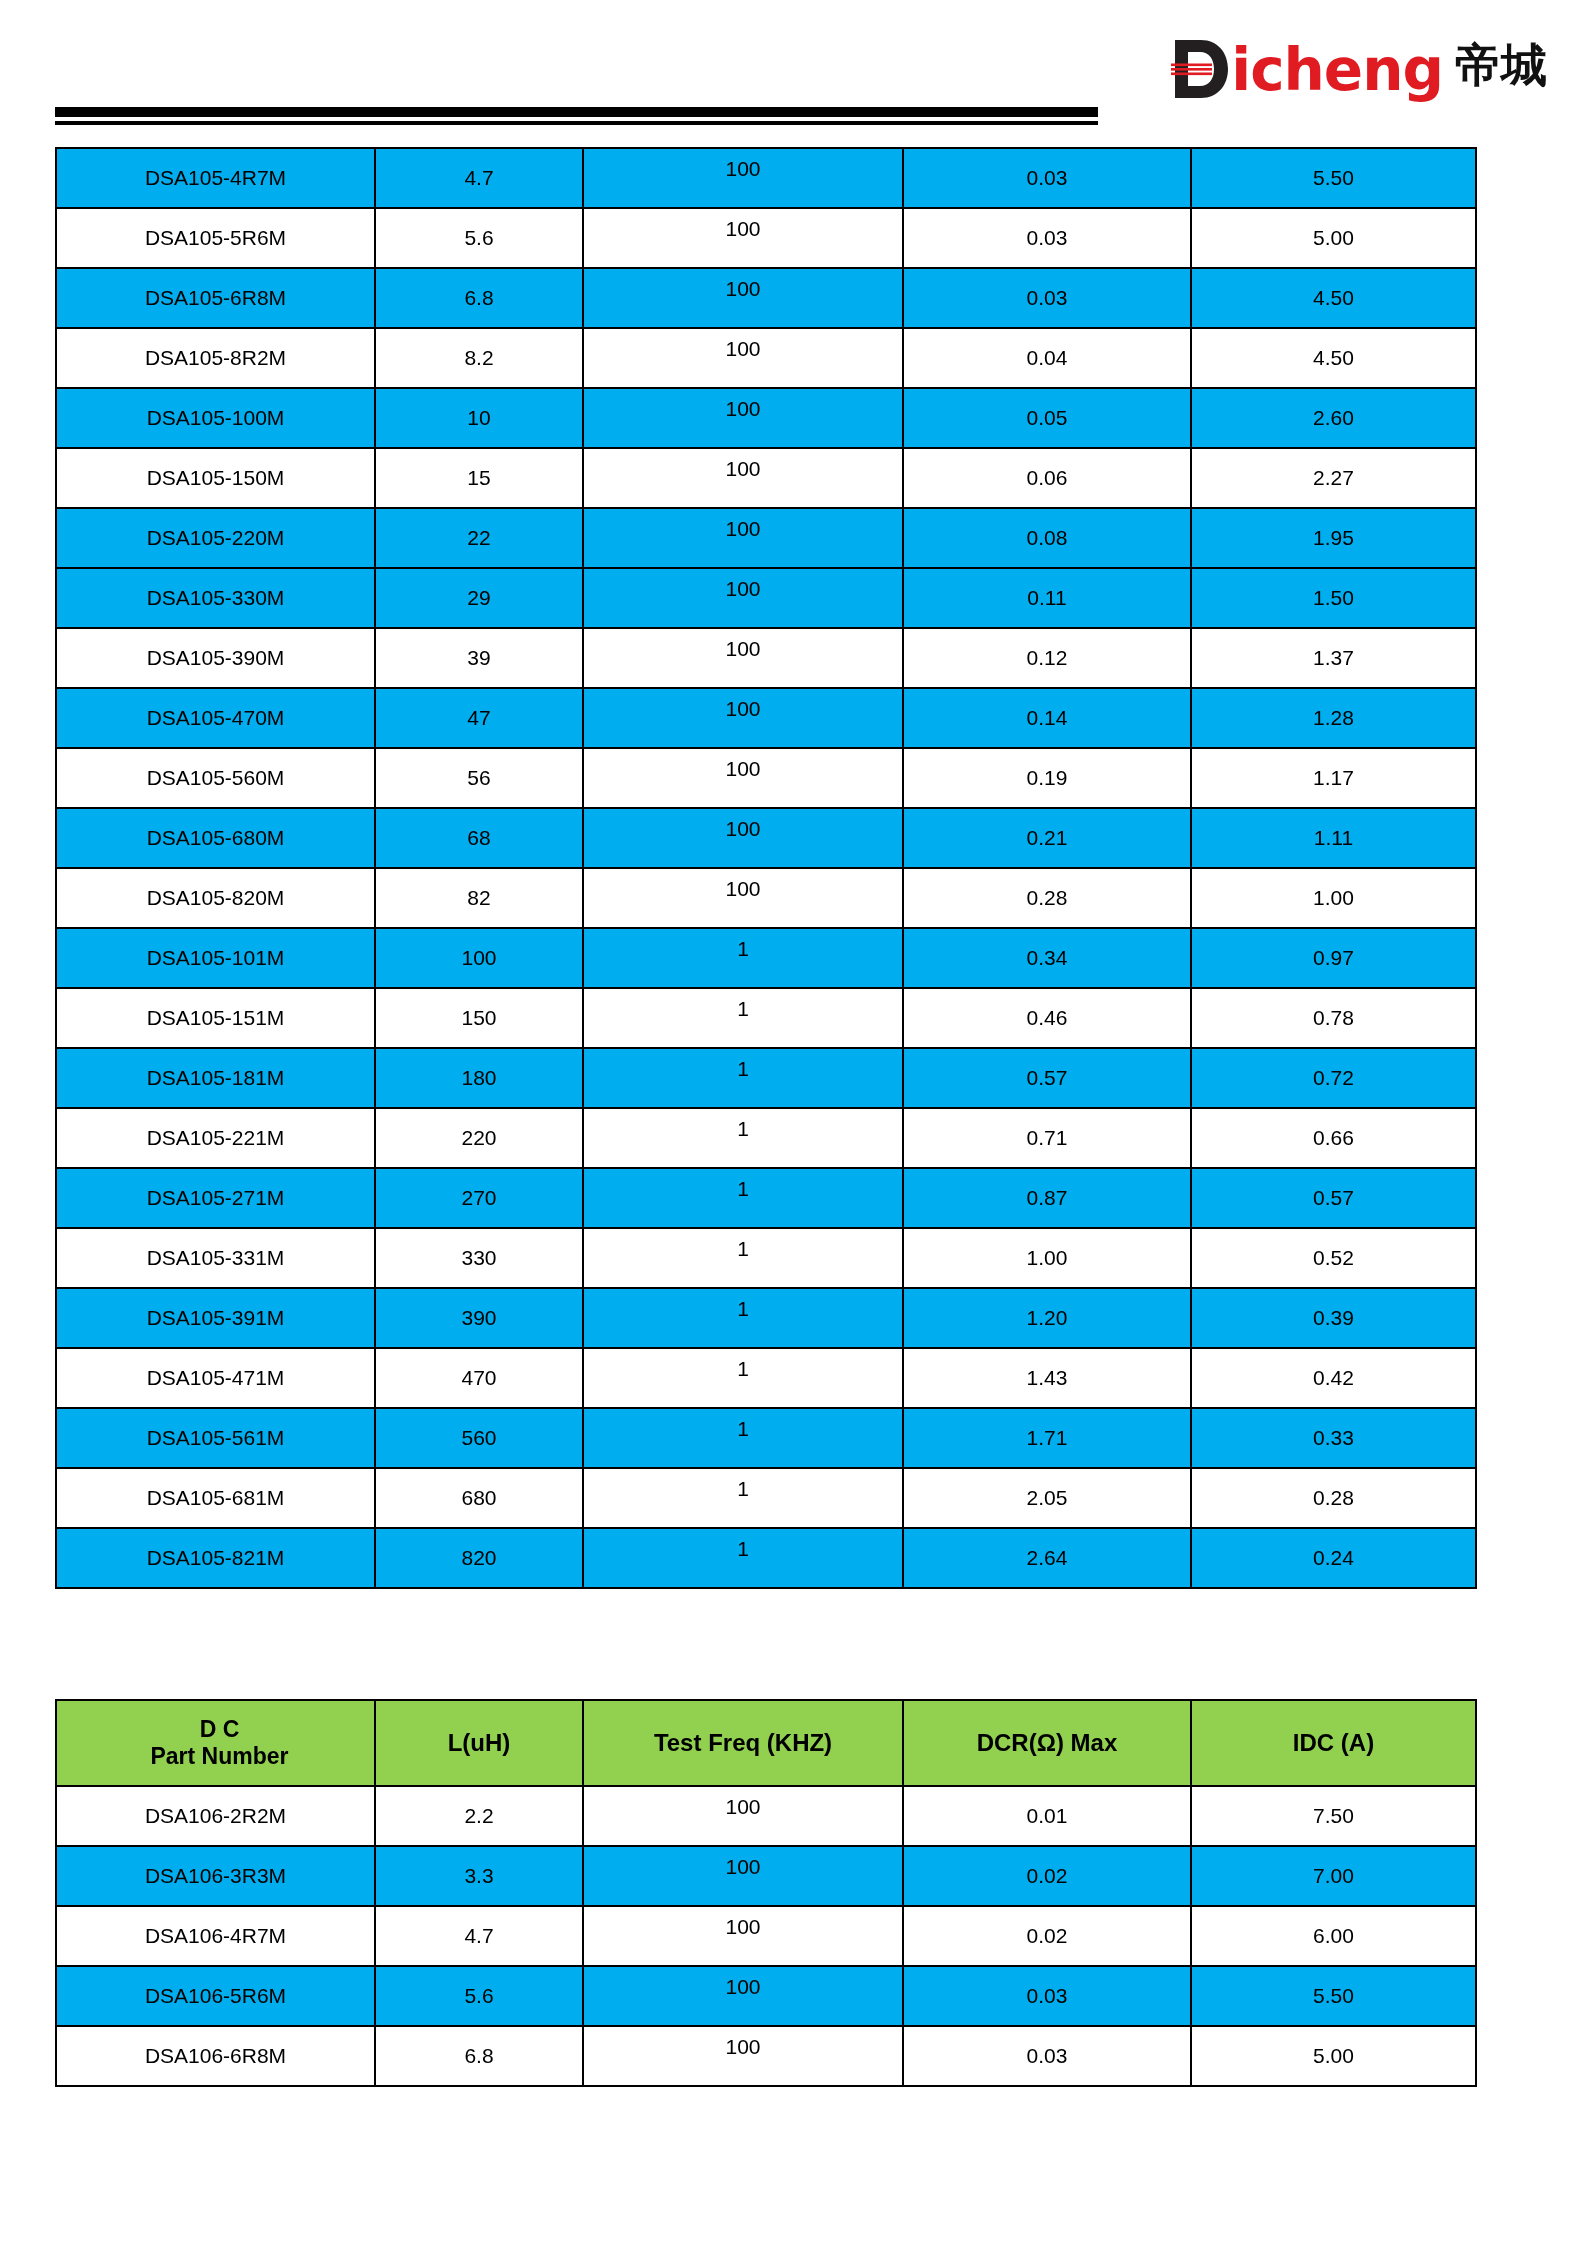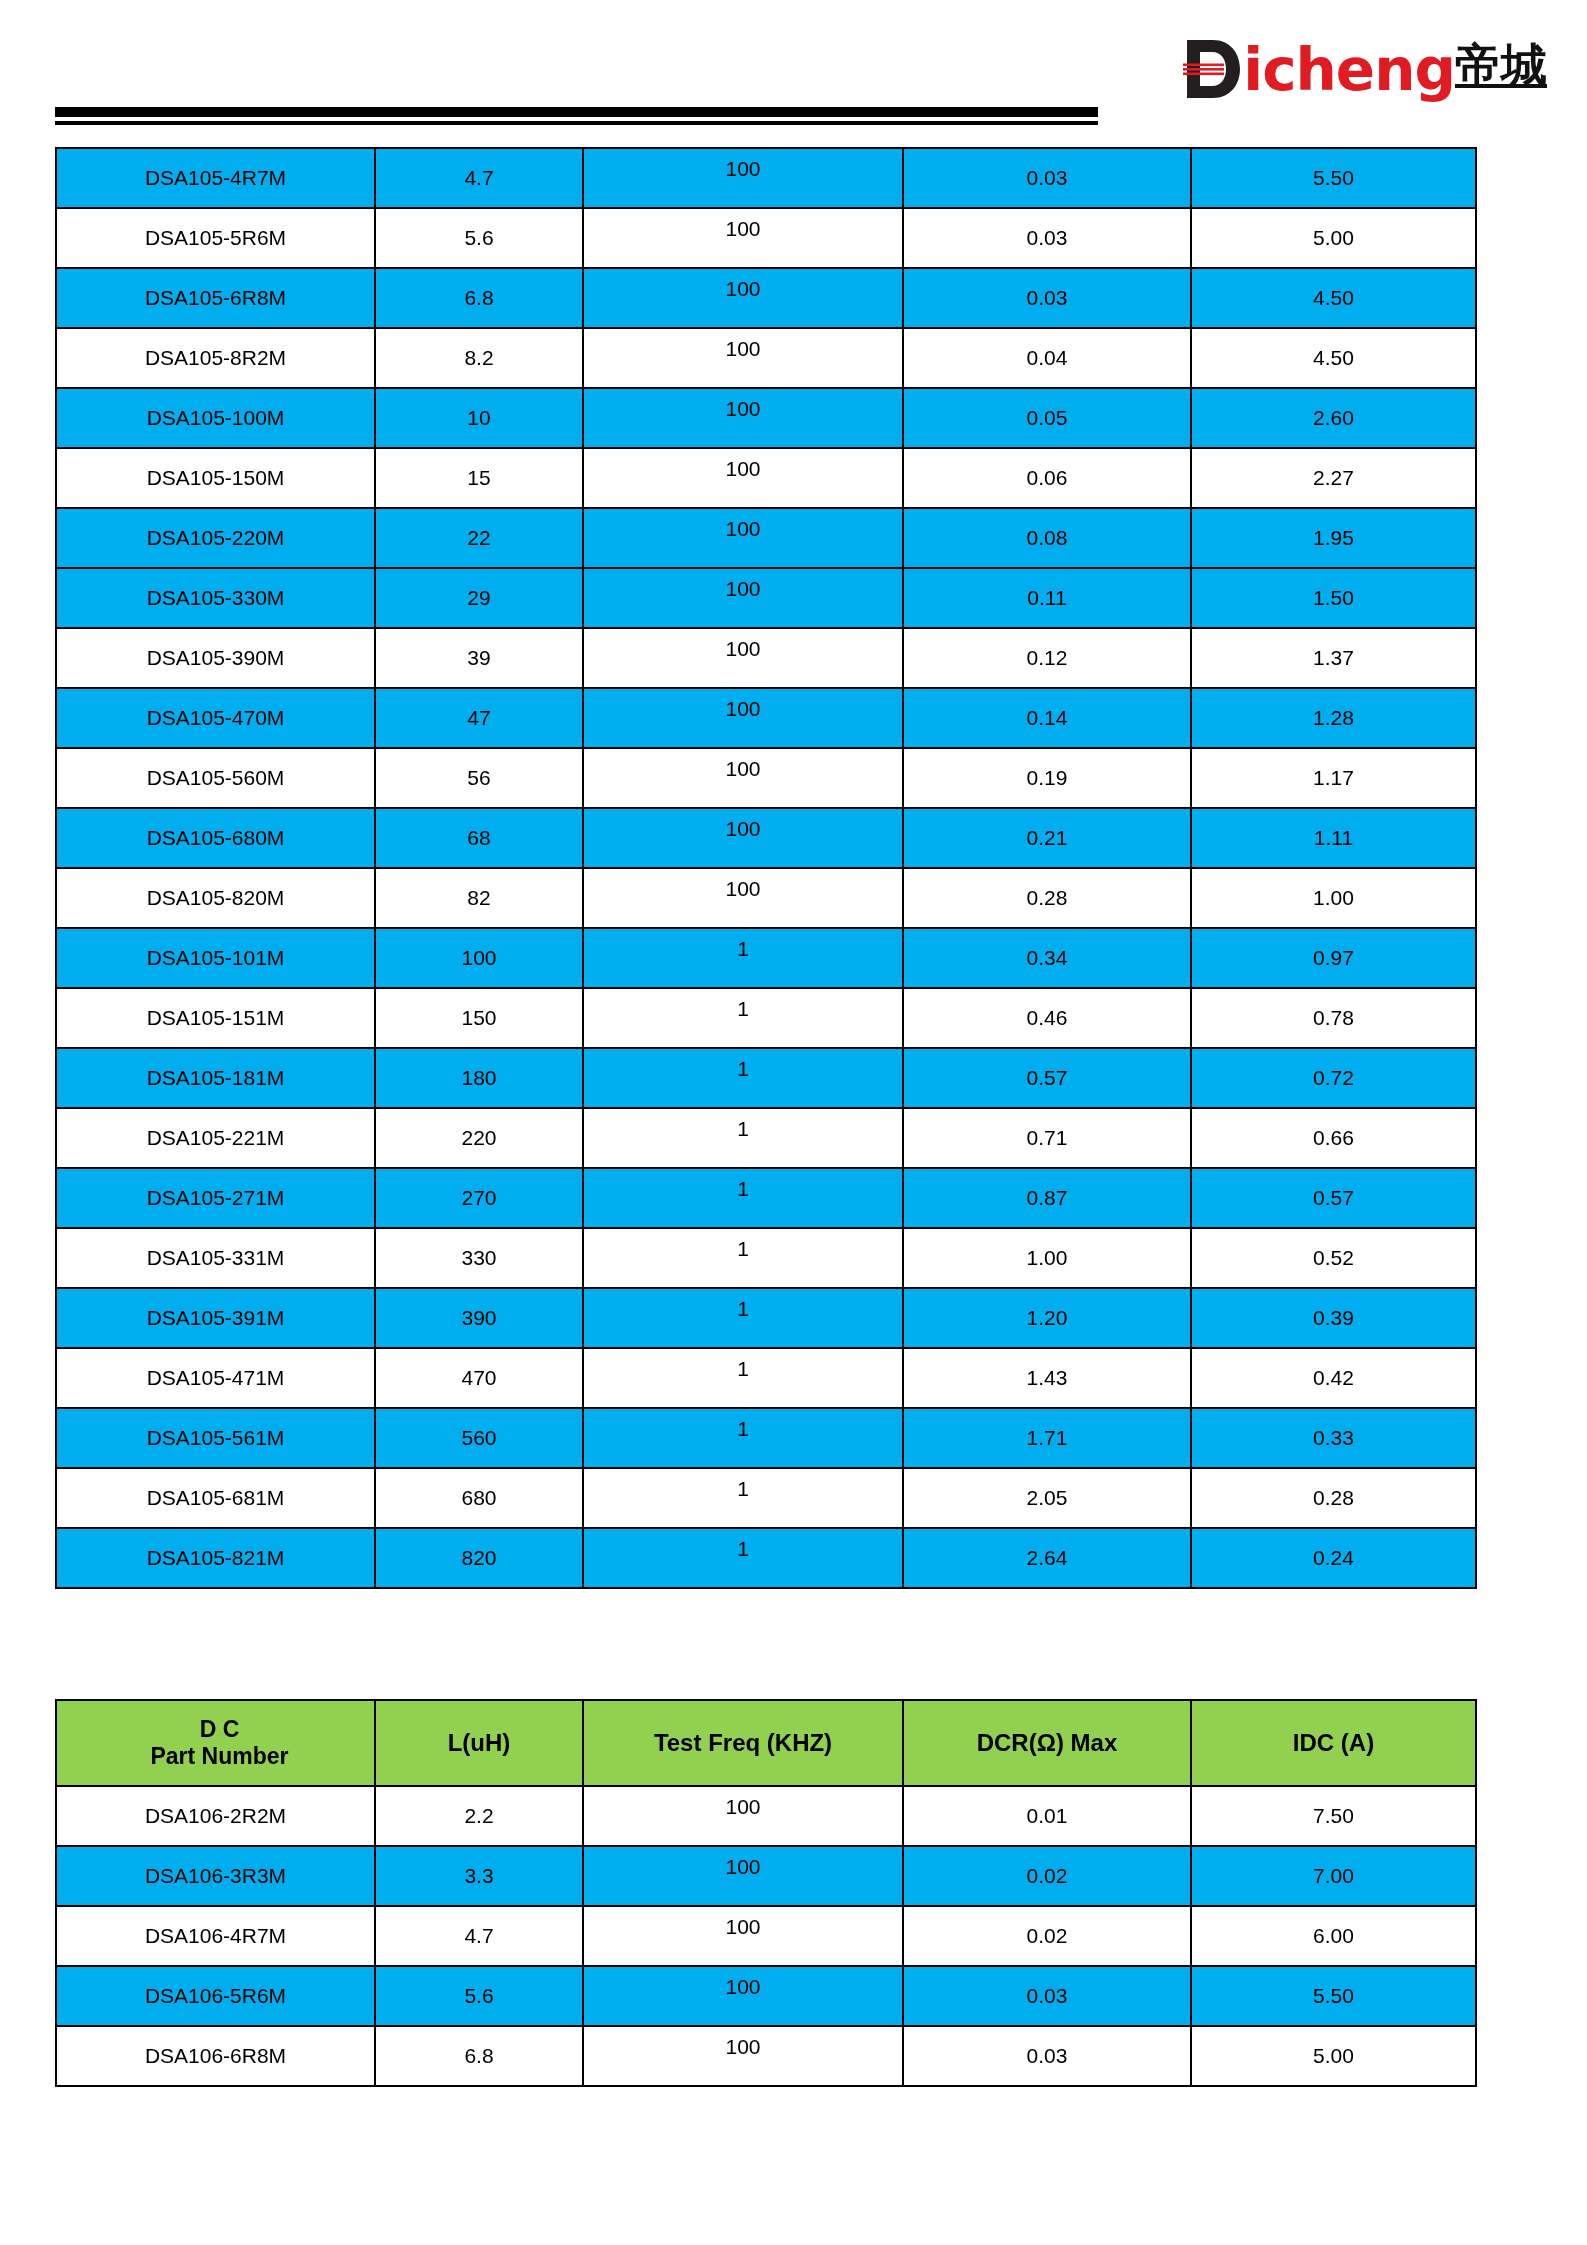--- a/index.html
+++ b/index.html
@@ -55,23 +55,23 @@
     position: relative;
     top: 3px;
   }
 
   .logo-cn {
     font-family: "DejaVu Sans", sans-serif;
     font-weight: 700;
     font-size: 46px;
     line-height: 46px;
     color: #111111;
+    margin-left: 12px;
     position: relative;
     top: 4px;
-    text-decoration: underline;
   }
 
   .rule-thick {
     position: absolute;
     left: 55px;
     top: 107px;
     width: 1043px;
     height: 10px;
     background: #000000;
   }

